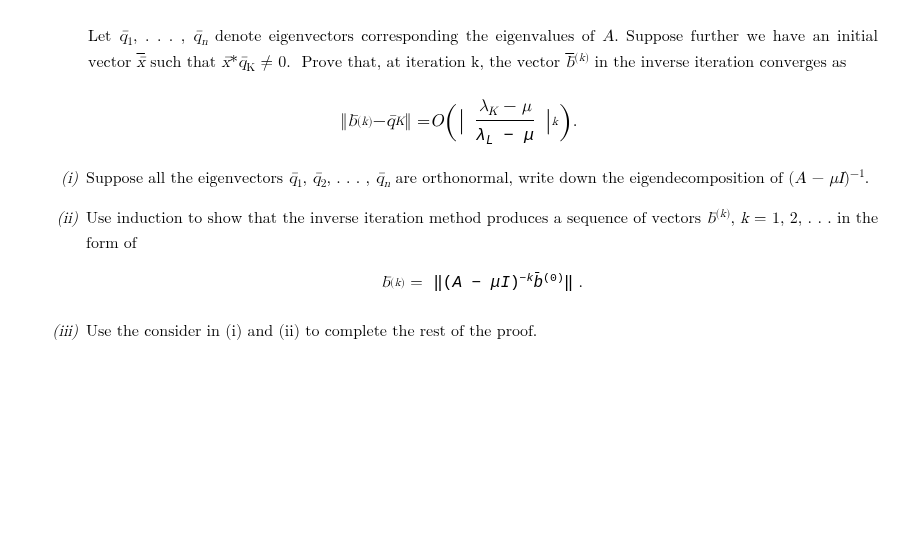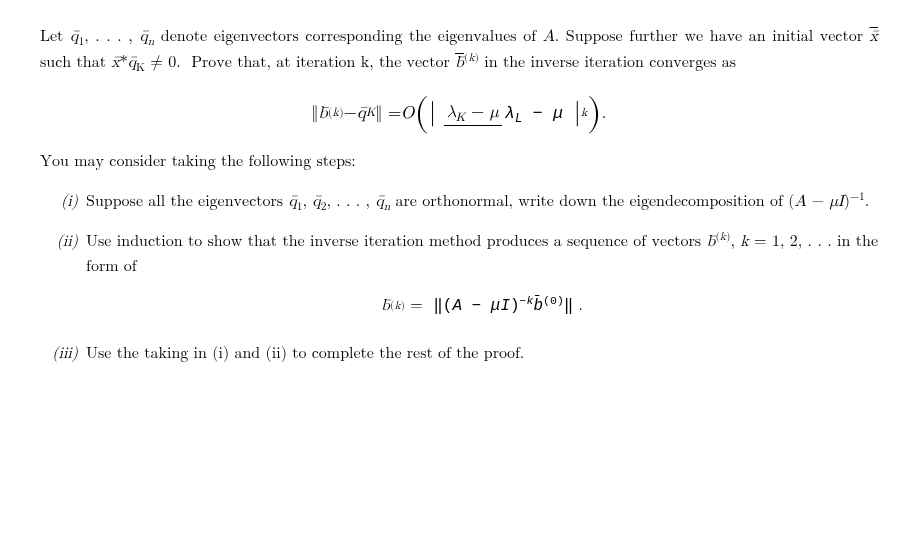--- a/index.html
+++ b/index.html
@@ -20,20 +20,21 @@
     }
 
     .content {
       max-width: 838px;
     }
 
     .paragraph {
       margin-bottom: 12px;
       text-align: justify;
       line-height: 1.6;
+      margin-left: 48px;
     }
 
     .display-math {
       text-align: center;
       margin: 18px 0 18px 0;
       font-size: 17px;
     }
 
     .display-math-2 {
       text-align: center;
@@ -90,21 +91,21 @@
       font-weight: 200;
     }
 
     .math-row {
       display: inline-flex;
       align-items: center;
     }
 
     .frac-inline {
       display: inline-flex;
-      flex-direction: row;
+      flex-direction: column;
       align-items: center;
       vertical-align: middle;
       margin: 0 2px;
     }
 
     .frac-inline .num {
       border-bottom: 1.5px solid #000;
       padding: 0 3px 1px;
       white-space: nowrap;
     }
@@ -135,23 +136,20 @@
           <span class="den"><span class="math-italic">λ</span><sub><span class="math-italic">L</span></sub> − <span class="math-italic">μ</span></span>
         </span>
         <span style="font-size:1.5em; vertical-align:middle;">|</span>
       </span>
       <sup style="font-size:0.7em; vertical-align:super;"><span class="math-italic">k</span></sup>
       <span class="big-paren">)</span>
       .
     </span>
   </div>
 
-  <p class="paragraph steps-intro">
-    You may consider taking the following steps:
-  </p>
 
   <ul class="step-list">
 
     <li class="step-item">
       <span class="step-label">(i)</span>
       <div class="step-content">
         Suppose all the eigenvectors <span class="math-italic">q̄</span><sub>1</sub>, <span class="math-italic">q̄</span><sub>2</sub>, . . . , <span class="math-italic">q̄</span><sub><span class="math-italic">n</span></sub> are orthonormal, write down the eigendecomposition of (<span class="math-italic">A</span> − <span class="math-italic">μI</span>)<sup>−1</sup>.
       </div>
     </li>
 
@@ -172,19 +170,19 @@
             </span>
             .
           </span>
         </div>
       </div>
     </li>
 
     <li class="step-item">
       <span class="step-label">(iii)</span>
       <div class="step-content">
-        Use the taking in (i) and (ii) to complete the rest of the proof.
+        Use the consider in (i) and (ii) to complete the rest of the proof.
       </div>
     </li>
 
   </ul>
 
 </div>
 
 </body></html>

